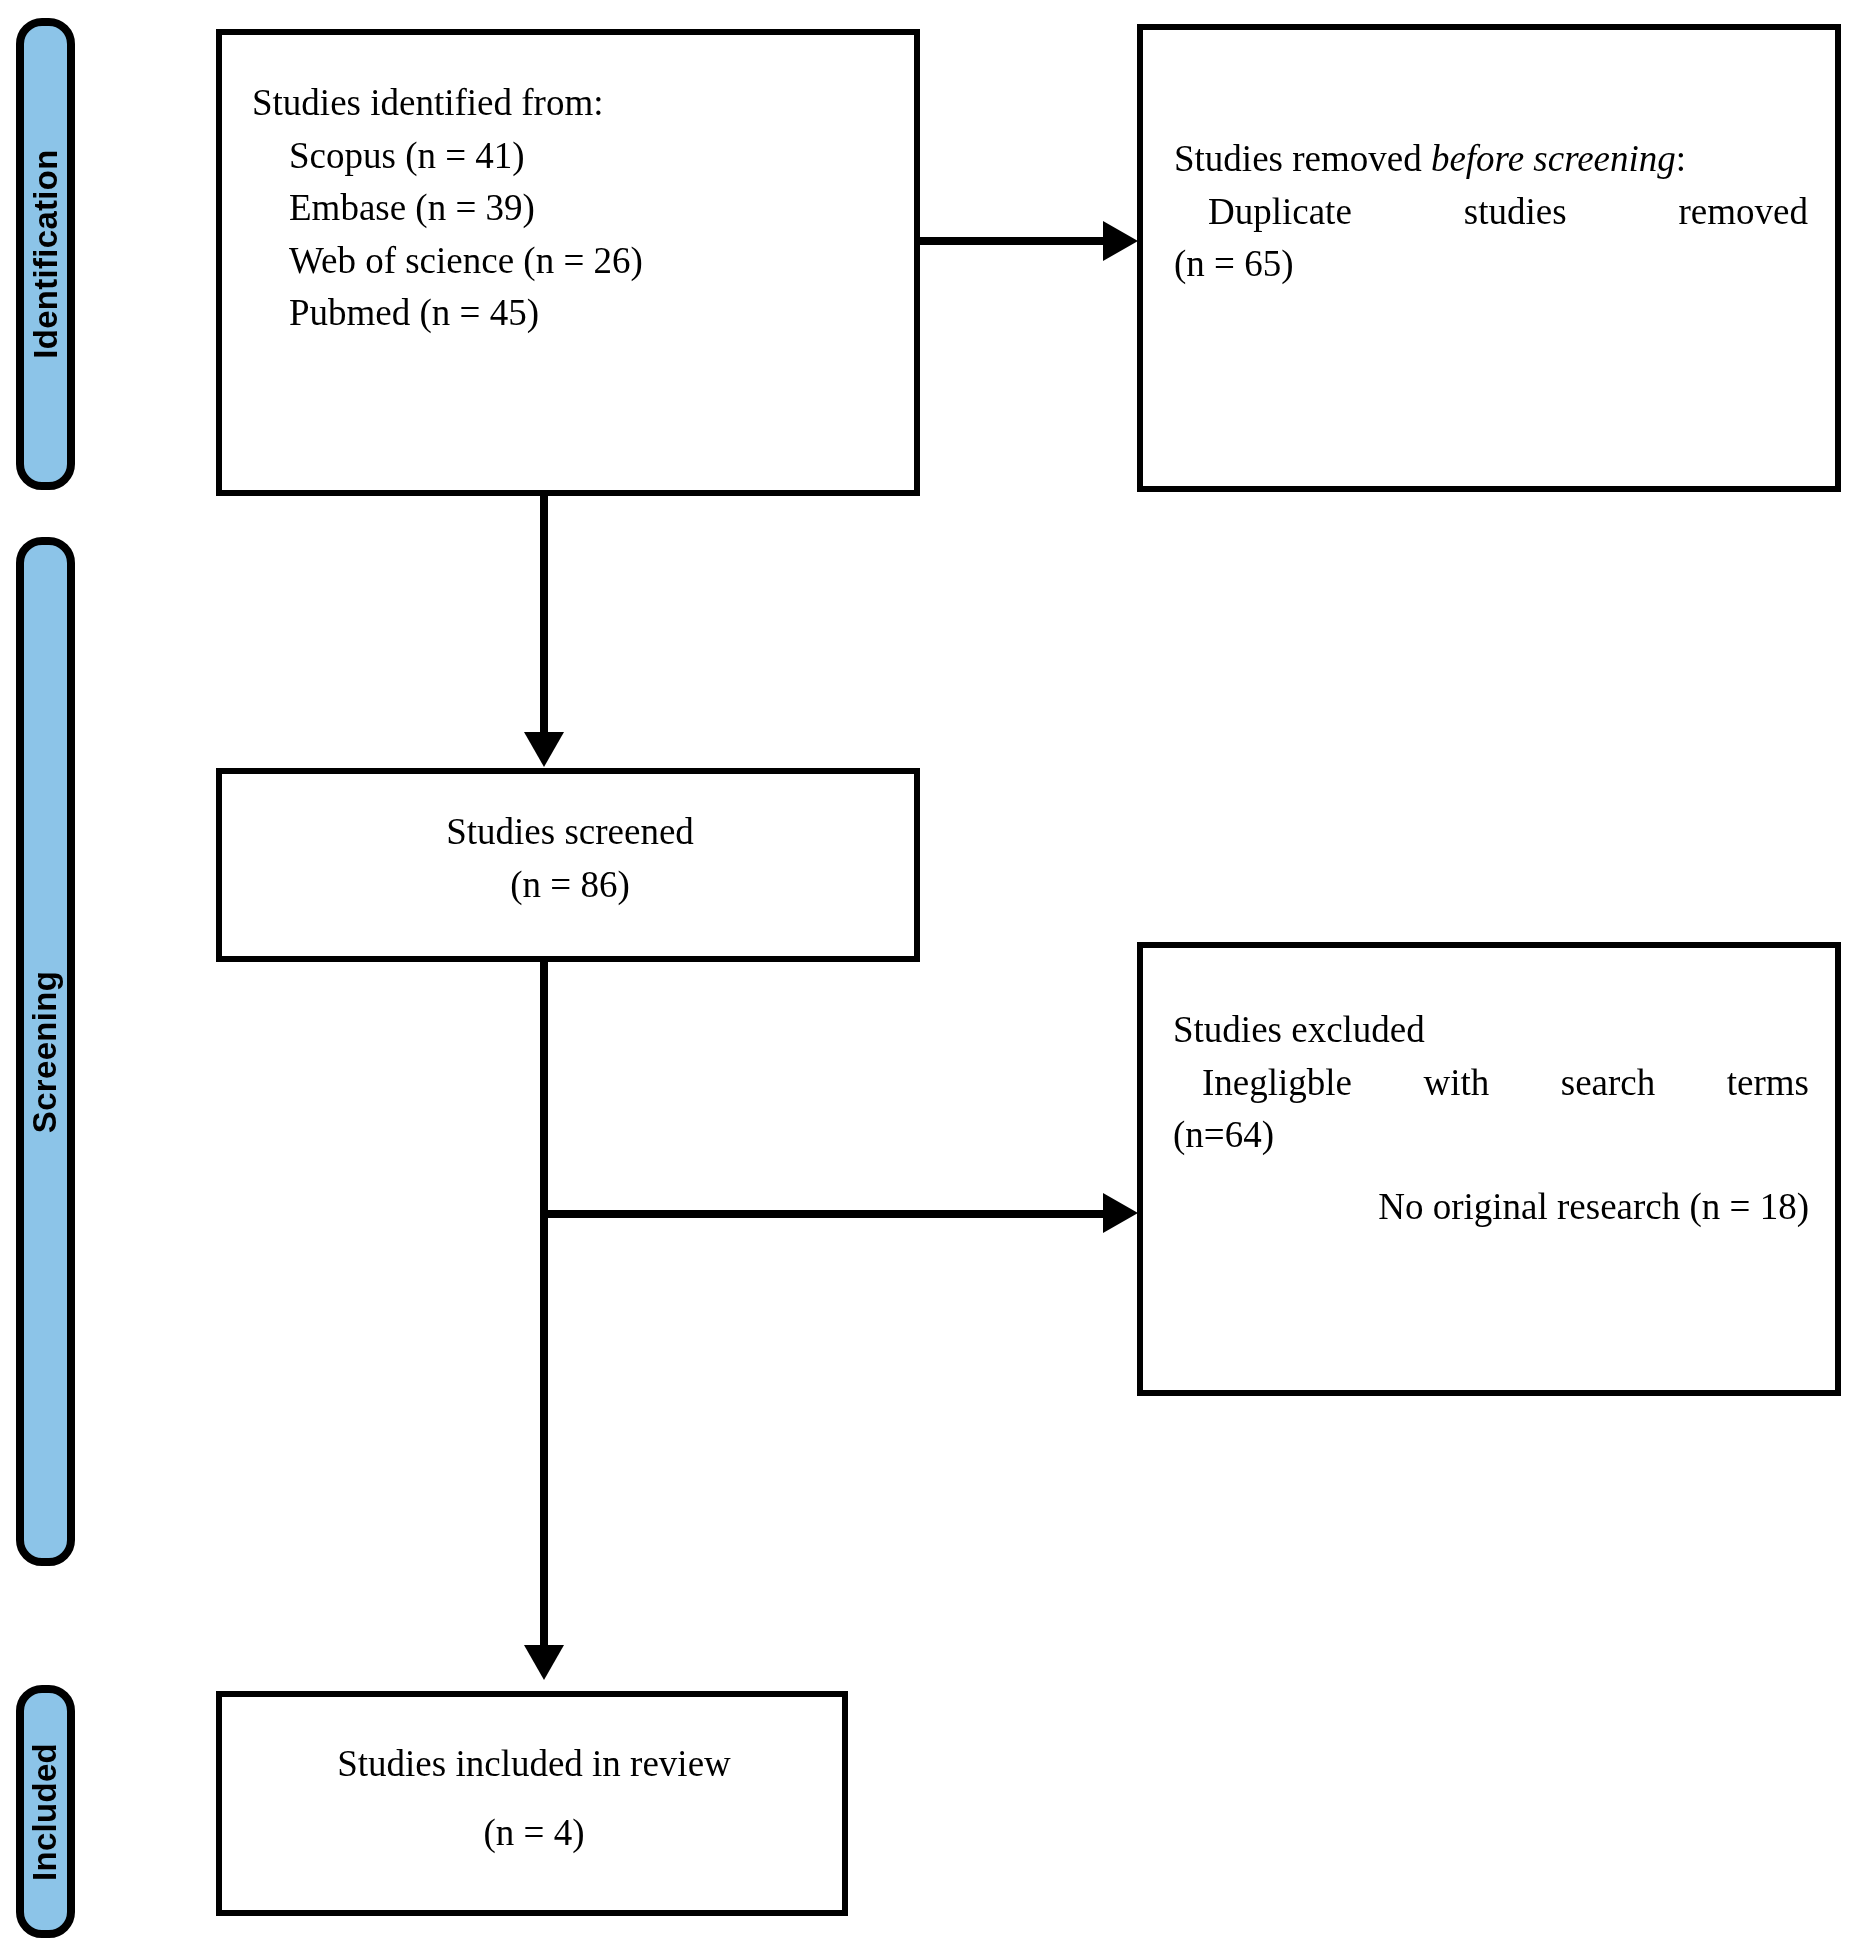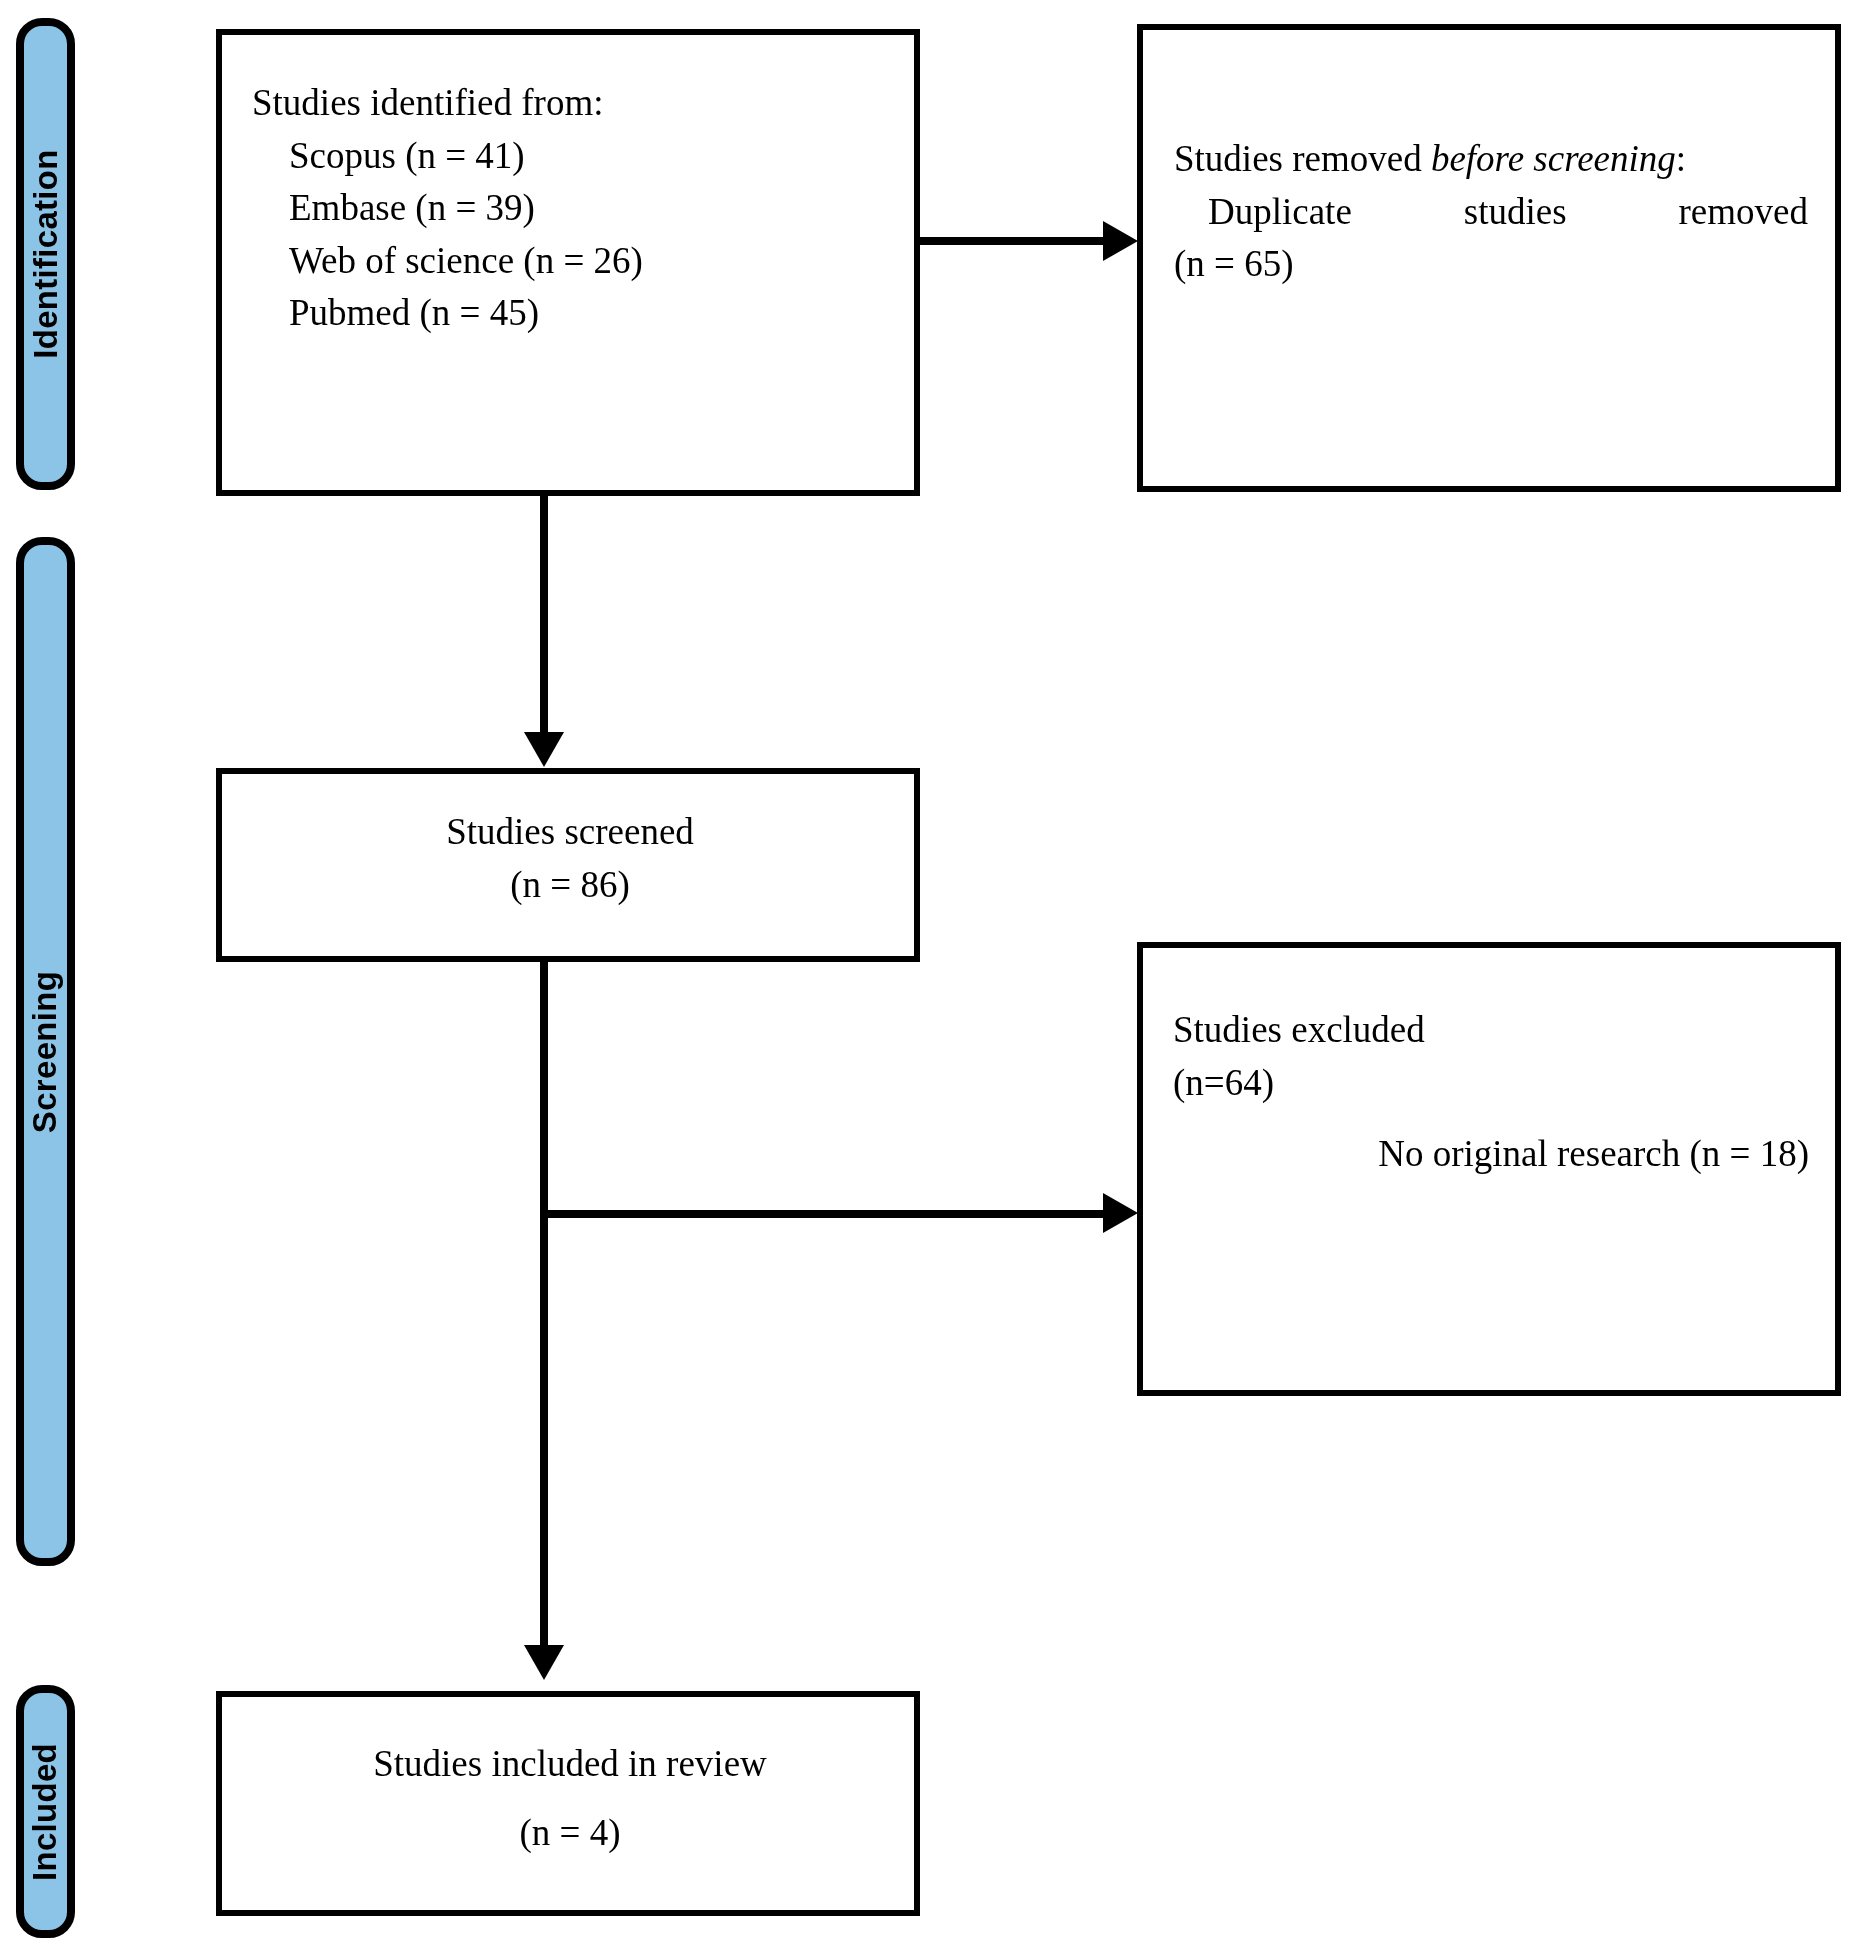--- a/index.html
+++ b/index.html
@@ -126,26 +126,27 @@
   <div class="box" style="left:216px; top:768px; width:704px; height:194px;">
     <div class="box-inner center" style="top:32px;">
       <div class="line center">Studies screened</div>
       <div class="line center">(n = 86)</div>
     </div>
   </div>
 
   <div class="box" style="left:1137px; top:942px; width:704px; height:454px;">
     <div class="box-inner" style="top:56px; padding:0 26px;">
       <div class="line">Studies excluded</div>
+      <div class="line just" style="padding-left:29px;">Inegligble with search terms</div>
       <div class="line">(n=64)</div>
       <div class="line indent-sm" style="padding-left:29px; margin-top:19px;">No original research (n = 18)</div>
     </div>
   </div>
 
-  <div class="box" style="left:216px; top:1691px; width:704px; height:225px;">
+  <div class="box" style="left:216px; top:1691px; width:632px; height:225px;">
     <div class="box-inner center" style="top:41px;">
       <div class="line center">Studies included in review</div>
       <div class="line center" style="margin-top:16px;">(n = 4)</div>
     </div>
   </div>
 
   <div class="hline" style="left:920px; top:237px; width:186px; height:8px;"></div>
   <div class="arrow-right" style="left:1103px; top:221px;"></div>
 
   <div class="vline" style="left:540px; top:496px; width:8px; height:239px;"></div>

